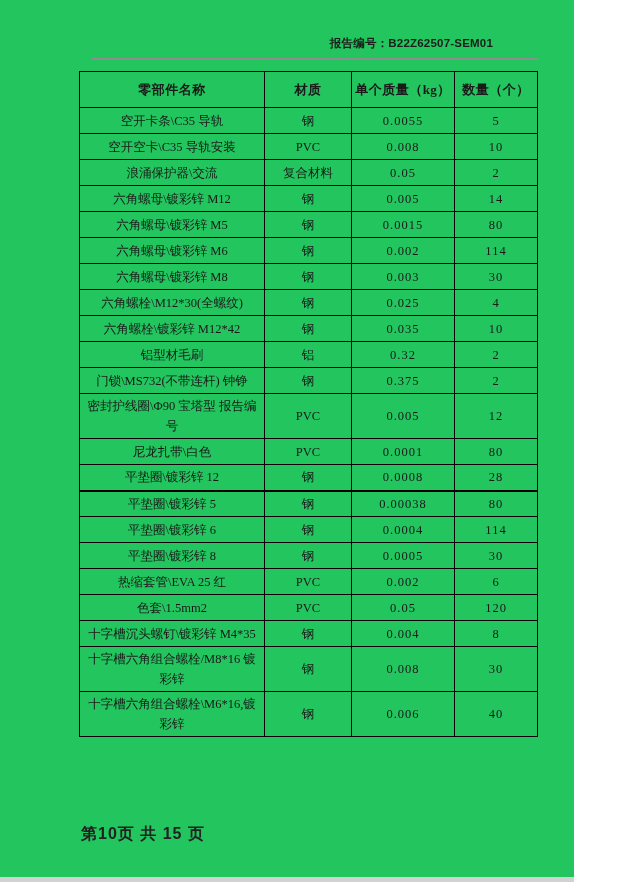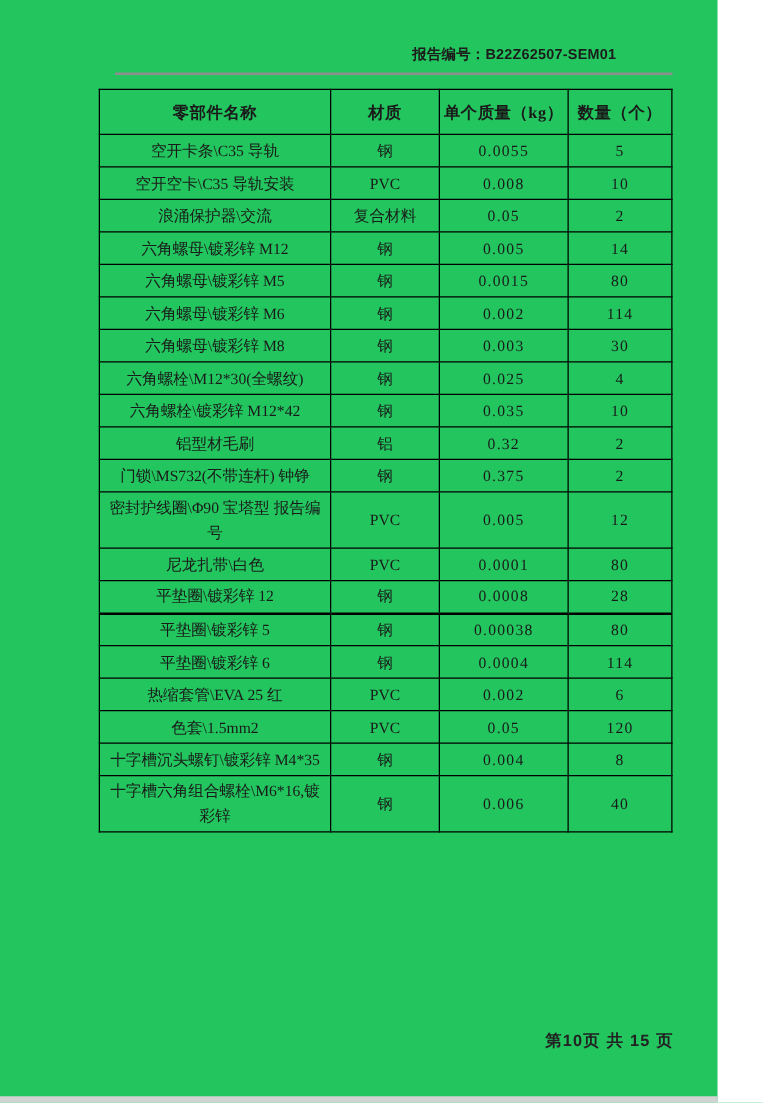--- a/index.html
+++ b/index.html
@@ -54,23 +54,23 @@
     letter-spacing: 0.5px;
   }
   table.parts td { height: 26px; }
   table.parts td.num { letter-spacing: 1px; }
   table.parts tr.thick-top td { border-top-width: 2px; }
   .page-footer {
     position: absolute;
     top: 824px;
     left: 81px;
     width: 458px;
-    text-align: right;
+    text-align: left;
     font-family: "Liberation Sans", "DejaVu Sans", sans-serif;
-    font-size: 13px;
+    font-size: 16px;
     font-weight: 600;
     color: #222222;
     letter-spacing: 1px;
   }
   .page-edge-shadow {
     position: absolute;
     left: 0; right: 0; bottom: 0;
     height: 5px;
     background: #d2d2d2;
   }
@@ -190,38 +190,50 @@
           <td class="num">0.00038</td>
           <td class="num">80</td>
         </tr>
         <tr>
           <td>平垫圈\镀彩锌 6</td>
           <td>钢</td>
           <td class="num">0.0004</td>
           <td class="num">114</td>
         </tr>
         <tr>
+          <td>平垫圈\镀彩锌 8</td>
+          <td>钢</td>
+          <td class="num">0.0005</td>
+          <td class="num">30</td>
+        </tr>
+        <tr>
           <td>热缩套管\EVA 25 红</td>
           <td>PVC</td>
           <td class="num">0.002</td>
           <td class="num">6</td>
         </tr>
         <tr>
           <td>色套\1.5mm2</td>
           <td>PVC</td>
           <td class="num">0.05</td>
           <td class="num">120</td>
         </tr>
         <tr>
           <td>十字槽沉头螺钉\镀彩锌 M4*35</td>
           <td>钢</td>
           <td class="num">0.004</td>
           <td class="num">8</td>
         </tr>
         <tr>
+          <td>十字槽六角组合螺栓/M8*16 镀彩锌</td>
+          <td>钢</td>
+          <td class="num">0.008</td>
+          <td class="num">30</td>
+        </tr>
+        <tr>
           <td>十字槽六角组合螺栓\M6*16,镀彩锌</td>
           <td>钢</td>
           <td class="num">0.006</td>
           <td class="num">40</td>
         </tr>
       </tbody>
   </table>
 
   <div class="page-footer">第10页 共 15 页</div>
 

